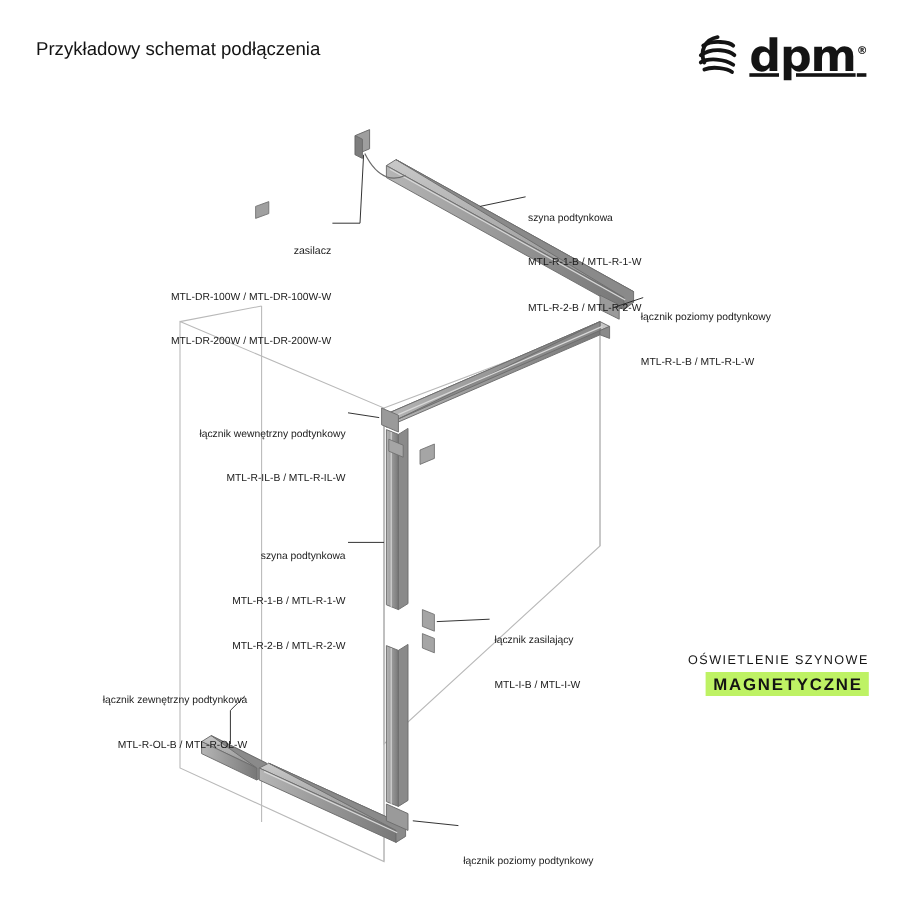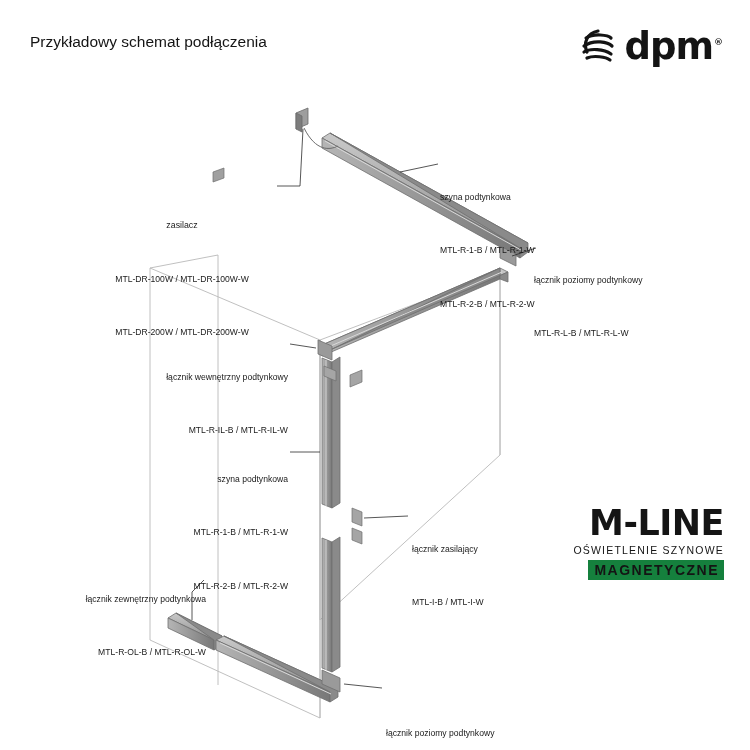--- a/index.html
+++ b/index.html
@@ -33,20 +33,21 @@
     gap:6px;
   }
   .dpm-mark{width:40px;height:40px;}
   .dpm-word{
     font-size:37px;
     font-weight:bold;
     letter-spacing:-1px;
     color:#141414;
     line-height:1;
     font-family:"DejaVu Sans", sans-serif;
+    text-decoration:underline;
   }
   .dpm-reg{
     font-size:9px;
     vertical-align:super;
     color:#141414;
     margin-left:1px;
   }
 
   
   .mline{
@@ -66,21 +67,21 @@
     display:inline-block;
   }
   .mline-sub{
     font-size:10.5px;
     letter-spacing:1.2px;
     color:#141414;
     margin-top:3px;
   }
   .mline-mag{
     display:inline-block;
-    background:#15803d;
+    background:#bef264;
     color:#141414;
     font-size:14px;
     font-weight:bold;
     letter-spacing:1.5px;
     padding:2px 5px 2px 6px;
     margin-top:4px;
   }
 
   
   svg.scene{position:absolute;left:0;top:0;width:750px;height:750px;}
@@ -88,21 +89,21 @@
   
   .label{
     position:absolute;
     font-size:8.6px;
     line-height:1.45;
     color:#1a1a1a;
     white-space:pre;
   }
   .label.r{text-align:right;}
   .label.l{text-align:left;}
-  .label .ln{display:block;margin-top:16px;}
+  .label .ln{display:block;}
 </style>
 </head>
 <body>
 
 <div class="page">
 
   <div class="title">
     <div>Przykładowy schemat podłączenia</div>
   </div>
 
@@ -223,21 +224,21 @@
       <path d="M290 452 L320 452"></path>
 
       <path d="M408 516 L364 518"></path>
 
       <path d="M204 580 L192 592 L192 620"></path>
 
       <path d="M382 688 L344 684"></path>
     </g>
   </svg>
 
-  <div class="label r" style="left:88px; top:178px; width:188px;text-align:center;">
+  <div class="label r" style="left:88px; top:178px; width:188px;">
     <span class="ln" style="font-size:8.8px;">zasilacz</span>
     <span class="ln">MTL-DR-100W / MTL-DR-100W-W</span>
     <span class="ln">MTL-DR-200W / MTL-DR-200W-W</span>
   </div>
 
   <div class="label l" style="left:440px; top:150px; width:180px;">
     <span class="ln">szyna podtynkowa</span>
     <span class="ln">MTL-R-1-B / MTL-R-1-W</span>
     <span class="ln">MTL-R-2-B / MTL-R-2-W</span>
   </div>
@@ -267,18 +268,17 @@
     <span class="ln">łącznik zewnętrzny podtynkowa</span>
     <span class="ln">MTL-R-OL-B / MTL-R-OL-W</span>
   </div>
 
   <div class="label l" style="left:386px; top:686px; width:180px;">
     <span class="ln">łącznik poziomy podtynkowy</span>
     <span class="ln">MTL-R-L-B / MTL-R-L-W</span>
   </div>
 
   <div class="mline">
-    <div class="mline-top">M-LINE</div>
     <div class="mline-sub">OŚWIETLENIE SZYNOWE</div>
     <div><span class="mline-mag">MAGNETYCZNE</span></div>
   </div>
 
 </div>
 
 </body></html>

